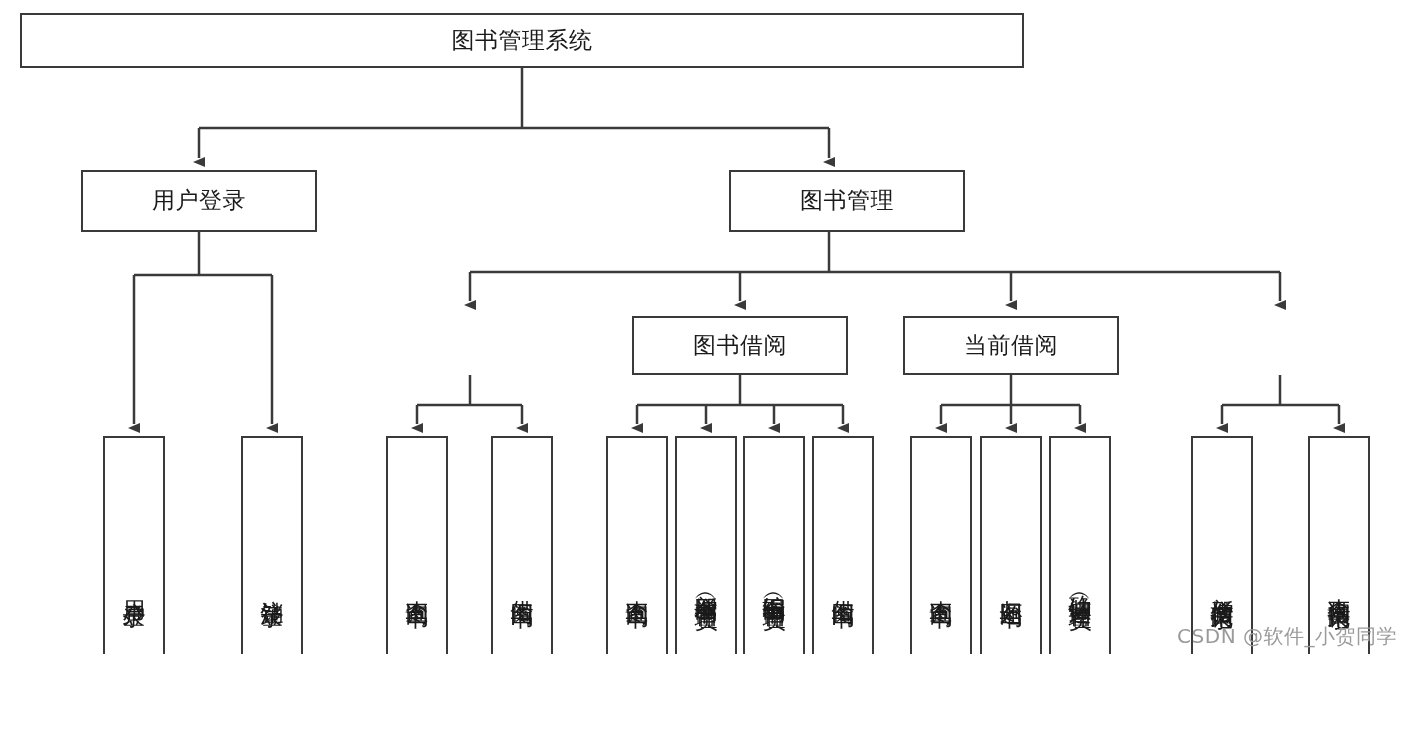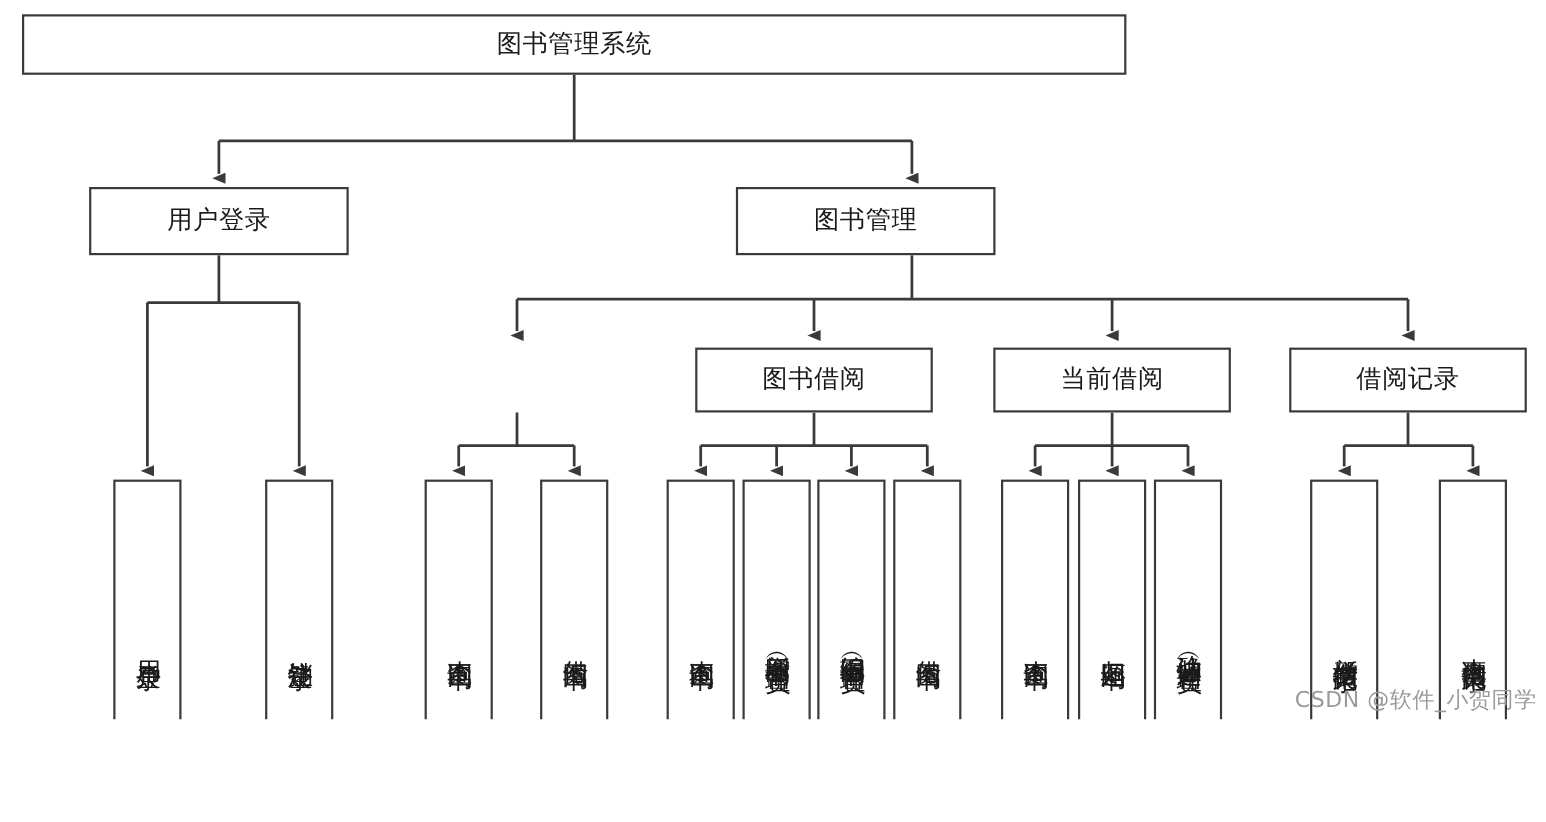--- a/index.html
+++ b/index.html
@@ -123,32 +123,29 @@
     </g>
   </svg>
 
   <div class="node horiz" style="left:20px; top:13px; width:1004px; height:55px;">
     <span>图书管理系统</span>
   </div>
 
   <div class="node horiz" style="left:81px; top:170px; width:236px; height:62px;">
     <span>用户登录</span>
   </div>
-  <div class="node horiz" style="left:669px; top:170px; width:236px; height:62px;">
+  <div class="node horiz" style="left:729px; top:170px; width:236px; height:62px;">
     <span>图书管理</span>
   </div>
 
   <div class="node horiz" style="left:632px; top:316px; width:216px; height:59px;">
     <span>图书借阅</span>
   </div>
   <div class="node horiz" style="left:903px; top:316px; width:216px; height:59px;">
     <span>当前借阅</span>
-  </div>
-  <div class="node horiz" style="left:1172px; top:316px; width:216px; height:59px;">
-    <span>借阅记录</span>
   </div>
 
   <div class="node vert" style="left:103px; top:436px; width:62px; height:299px;">
     <span class="vlabel">用户登录</span>
   </div>
   <div class="node vert" style="left:241px; top:436px; width:62px; height:299px;">
     <span class="vlabel">注销登录</span>
   </div>
 
   <div class="node vert" style="left:386px; top:436px; width:62px; height:299px;">

